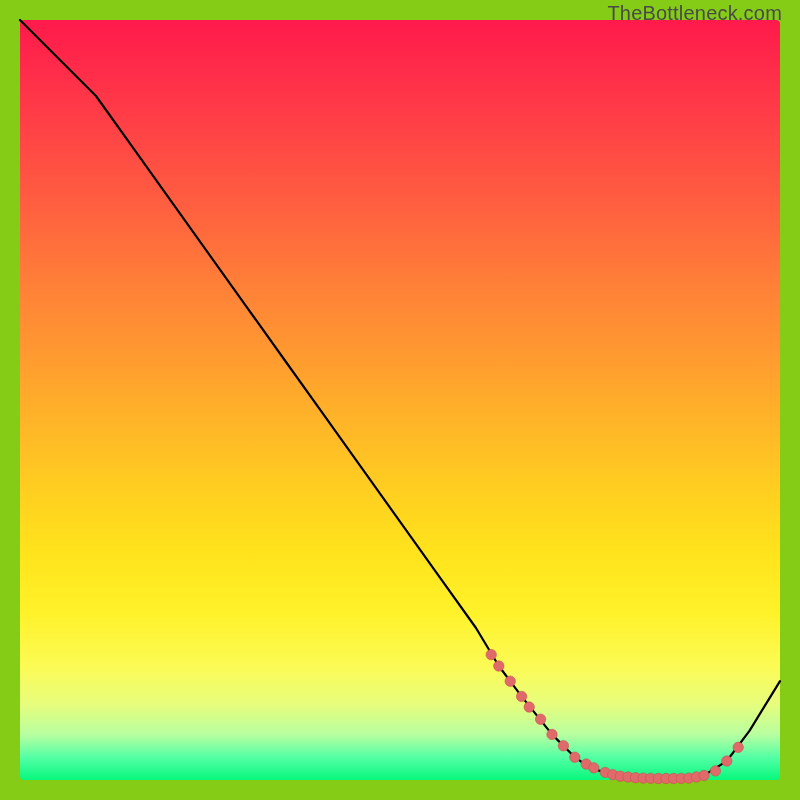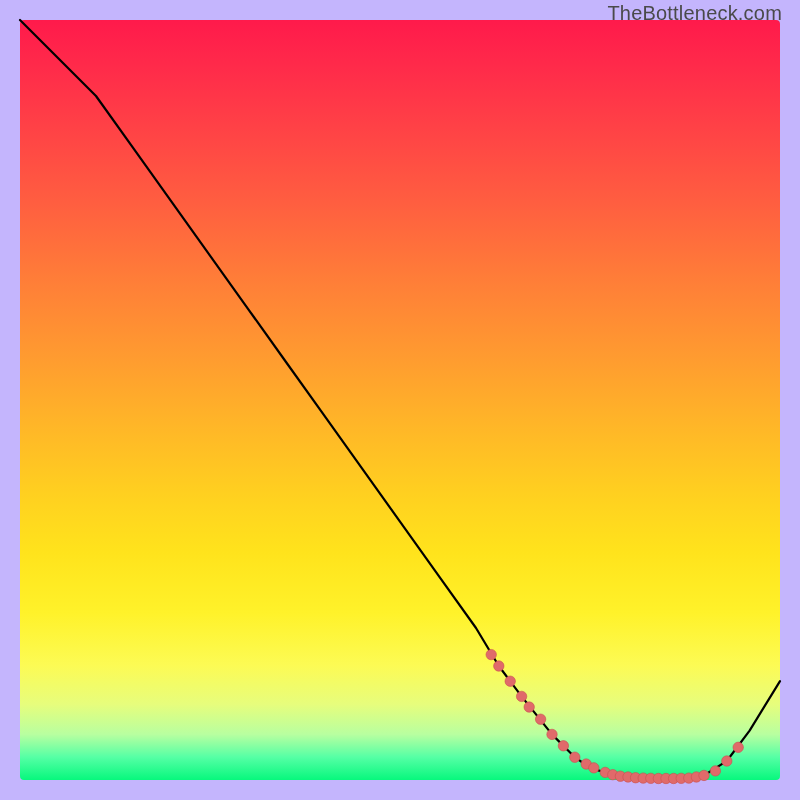--- a/index.html
+++ b/index.html
@@ -8,21 +8,21 @@
     width: 800px;
     height: 800px;
     background: #000000;
     overflow: hidden;
     font-family: Arial, Helvetica, sans-serif;
   }
   .stage {
     position: relative;
     width: 800px;
     height: 800px;
-    background: #c4b5fd;
+    background: #84cc16;
   }
   .plot-bg {
     position: absolute;
     left: 20px;
     top: 20px;
     width: 760px;
     height: 760px;
     background: linear-gradient(to bottom,
       #ff1a4b 0%,
       #ff2a4a 6%,

